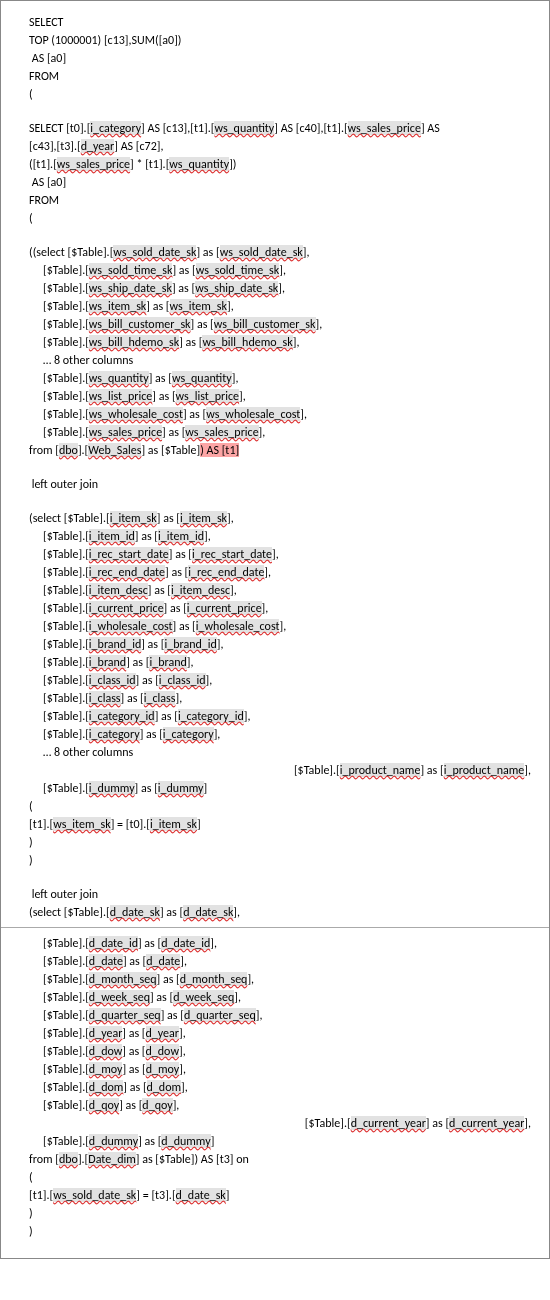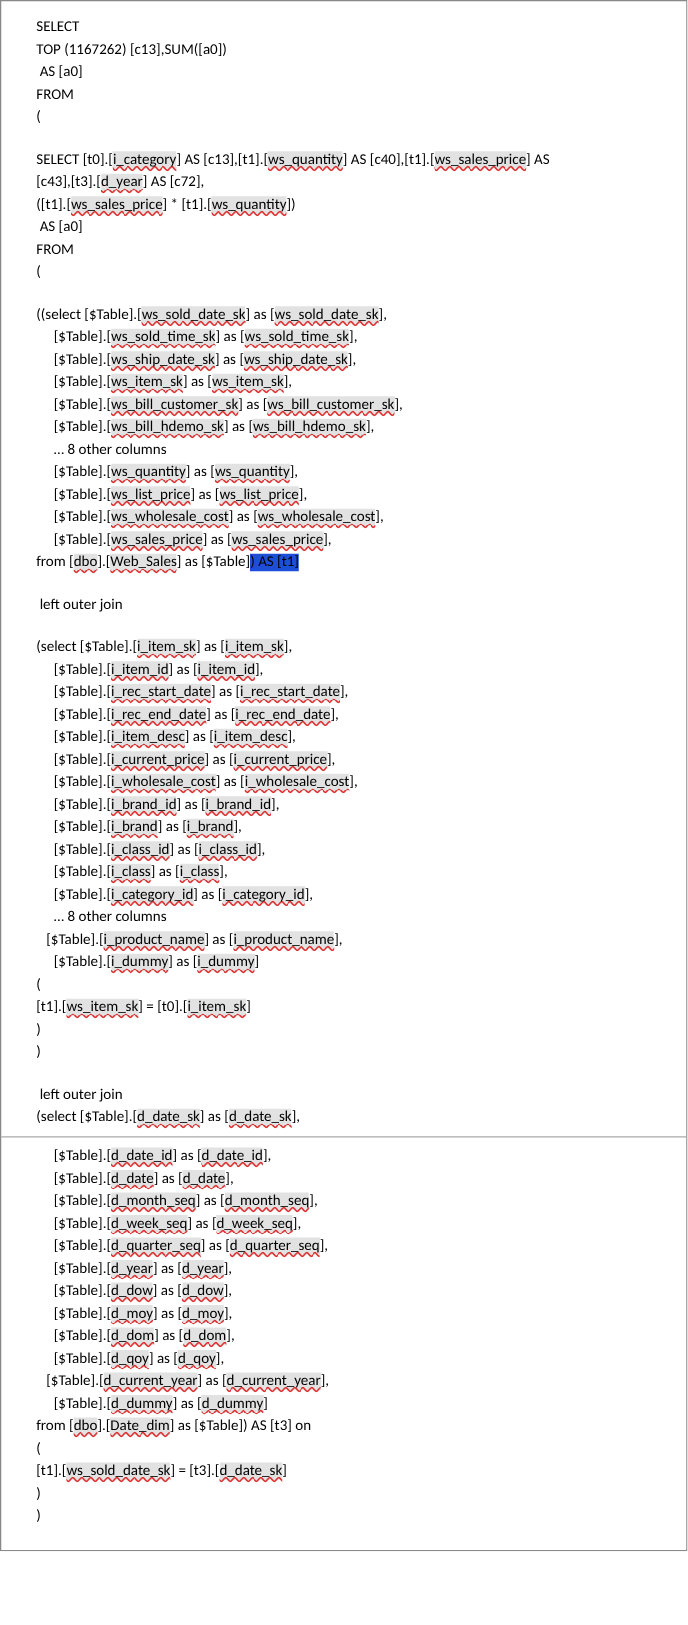--- a/index.html
+++ b/index.html
@@ -14,47 +14,47 @@
   .page {
     width: 550px;
     box-sizing: border-box;
     border: 1px solid #888;
     padding: 12px 18px 18px 28px;
     background: #fff;
   }
   .line {
     white-space: pre;
   }
-  .ind1 { padding-left: 8px; }
+  .ind1 { padding-left: 8px; text-align: right; }
   .ind2 { padding-left: 14px; }
   .hl {
     display: inline;
     background: #e2e2e2;
     text-decoration: underline;
     text-decoration-color: #d33;
     text-decoration-style: wavy;
     text-decoration-skip-ink: none;
   }
   .hl-nou {
     display: inline;
-    background: #1d4ed8;
+    background: #fca5a5;
   }
   .sep {
     border: none;
     border-top: 1px solid #aaa;
     margin: 6px -18px 6px -28px;
   }
   .blank { height: 16px; }
 </style>
 </head>
 <body>
 
 <div class="page" id="page">
     <div class="line">SELECT</div>
-    <div class="line">TOP (1167262) [c13],SUM([a0])</div>
+    <div class="line">TOP (1000001) [c13],SUM([a0])</div>
     <div class="line"> AS [a0]</div>
     <div class="line">FROM</div>
     <div class="line">(</div>
     <div class="blank"></div>
     <div class="line">SELECT [t0].[<span class="hl">i_category</span>] AS [c13],[t1].[<span class="hl">ws_quantity</span>] AS [c40],[t1].[<span class="hl">ws_sales_price</span>] AS </div>
     <div class="line">[c43],[t3].[<span class="hl">d_year</span>] AS [c72],</div>
     <div class="line">([t1].[<span class="hl">ws_sales_price</span>] * [t1].[<span class="hl">ws_quantity</span>])</div>
     <div class="line"> AS [a0]</div>
     <div class="line">FROM</div>
     <div class="line">(</div>
@@ -79,20 +79,21 @@
     <div class="line ind2">[$Table].[<span class="hl">i_rec_start_date</span>] as [<span class="hl">i_rec_start_date</span>],</div>
     <div class="line ind2">[$Table].[<span class="hl">i_rec_end_date</span>] as [<span class="hl">i_rec_end_date</span>],</div>
     <div class="line ind2">[$Table].[<span class="hl">i_item_desc</span>] as [<span class="hl">i_item_desc</span>],</div>
     <div class="line ind2">[$Table].[<span class="hl">i_current_price</span>] as [<span class="hl">i_current_price</span>],</div>
     <div class="line ind2">[$Table].[<span class="hl">i_wholesale_cost</span>] as [<span class="hl">i_wholesale_cost</span>],</div>
     <div class="line ind2">[$Table].[<span class="hl">i_brand_id</span>] as [<span class="hl">i_brand_id</span>],</div>
     <div class="line ind2">[$Table].[<span class="hl">i_brand</span>] as [<span class="hl">i_brand</span>],</div>
     <div class="line ind2">[$Table].[<span class="hl">i_class_id</span>] as [<span class="hl">i_class_id</span>],</div>
     <div class="line ind2">[$Table].[<span class="hl">i_class</span>] as [<span class="hl">i_class</span>],</div>
     <div class="line ind2">[$Table].[<span class="hl">i_category_id</span>] as [<span class="hl">i_category_id</span>],</div>
+    <div class="line ind2">[$Table].[<span class="hl">i_category</span>] as [<span class="hl">i_category</span>],</div>
     <div class="line ind2">… 8 other columns</div>
     <div class="line ind1">[$Table].[<span class="hl">i_product_name</span>] as [<span class="hl">i_product_name</span>],</div>
     <div class="line ind2">[$Table].[<span class="hl">i_dummy</span>] as [<span class="hl">i_dummy</span>]</div>
     <div class="line">(</div>
     <div class="line">[t1].[<span class="hl">ws_item_sk</span>] = [t0].[<span class="hl">i_item_sk</span>]</div>
     <div class="line">)</div>
     <div class="line">)</div>
     <div class="blank"></div>
     <div class="line"> left outer join</div>
     <div class="line">(select [$Table].[<span class="hl">d_date_sk</span>] as [<span class="hl">d_date_sk</span>],</div>

